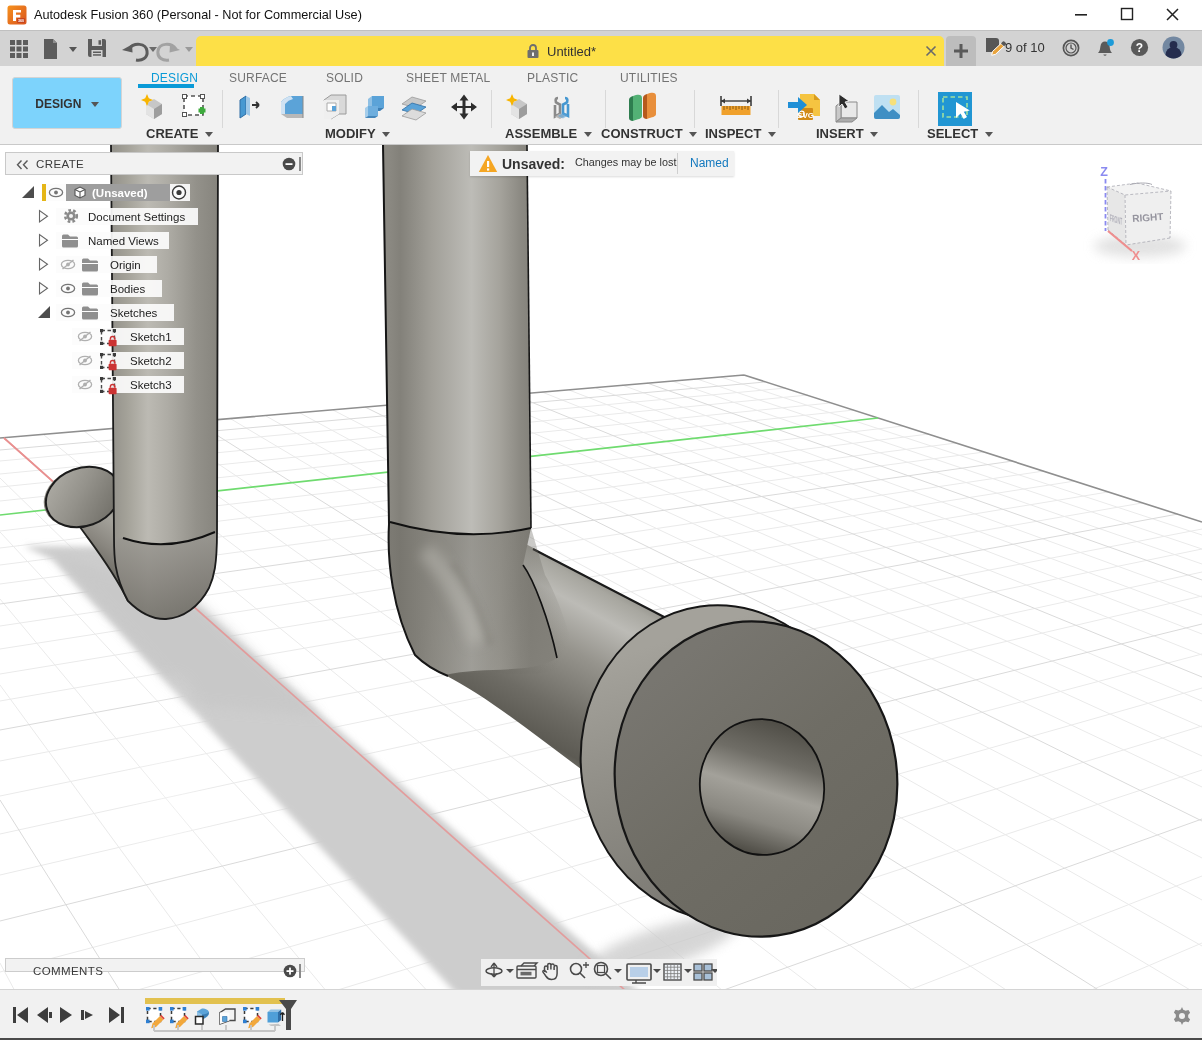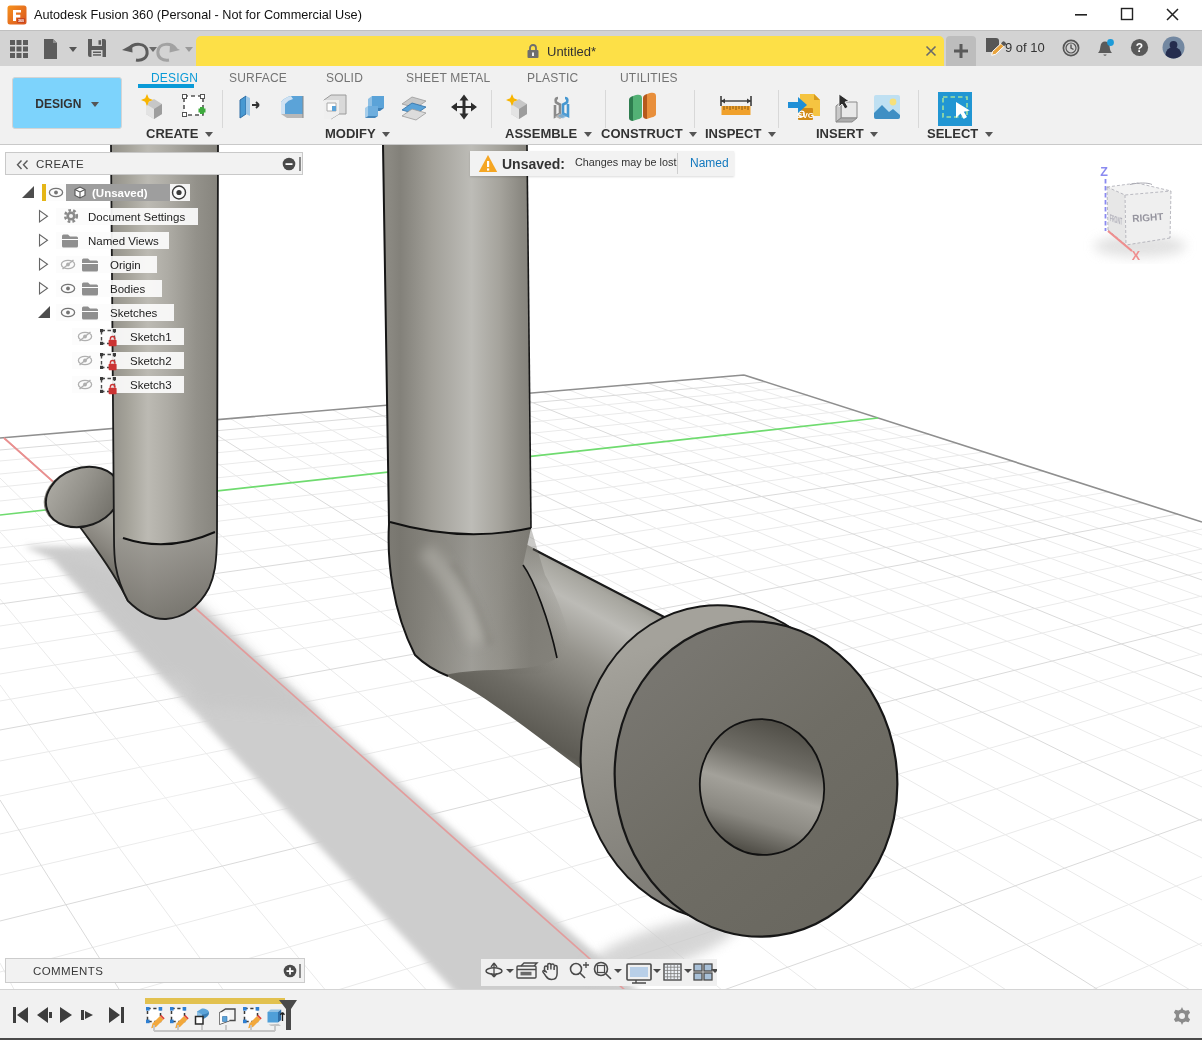--- a/index.html
+++ b/index.html
@@ -20,21 +20,21 @@
 #designbtn{position:absolute;left:12px;top:11px;width:110px;height:52px;background:#7dd3fc;border:1px solid #d4d4d4;border-radius:3px;
  font-size:12px;font-weight:bold;color:#333;text-align:center;line-height:52px;}
 .glabel{position:absolute;top:60px;font-size:13px;font-weight:bold;color:#333;}
 .gsep{position:absolute;top:24px;width:1px;height:38px;background:#d8d8d8;}
 .caret{display:inline-block;width:0;height:0;border-left:4px solid transparent;border-right:4px solid transparent;border-top:5px solid #555;vertical-align:middle;margin-left:3px;}
 
 #browser{position:absolute;left:5px;top:152px;width:298px;}
 #bheader{height:23px;background:#f2f2f2;border:1px solid #c9c9c9;position:relative;}
 #bheader .t{position:absolute;left:30px;top:5px;font-size:11.5px;color:#3a3a3a;letter-spacing:0.4px;}
 
-#comments{position:absolute;left:5px;top:958px;width:300px;height:25px;background:#f2f2f2;border:1px solid #cccccc;}
+#comments{position:absolute;left:5px;top:958px;width:300px;height:14px;background:#f2f2f2;border:1px solid #cccccc;}
 #comments .t{position:absolute;left:27px;top:6px;font-size:11.5px;color:#3a3a3a;letter-spacing:0.4px;}
 #navbar{position:absolute;left:481px;top:959px;width:236px;height:27px;background:#f0f0f0;}
 #bottombar{position:absolute;left:0;top:989px;width:1202px;height:51px;background:#f1f1f1;border-top:1px solid #d4d4d4;}
 #winbottom{position:absolute;left:0;top:1038px;width:1202px;height:2px;background:#4a4a4a;}
 </style></head><body>
 <div id="app">
 
 <div id="title">
  <svg class="abs" style="left:7px;top:5px" width="20" height="20" viewBox="0 0 20 20">
   <defs>

